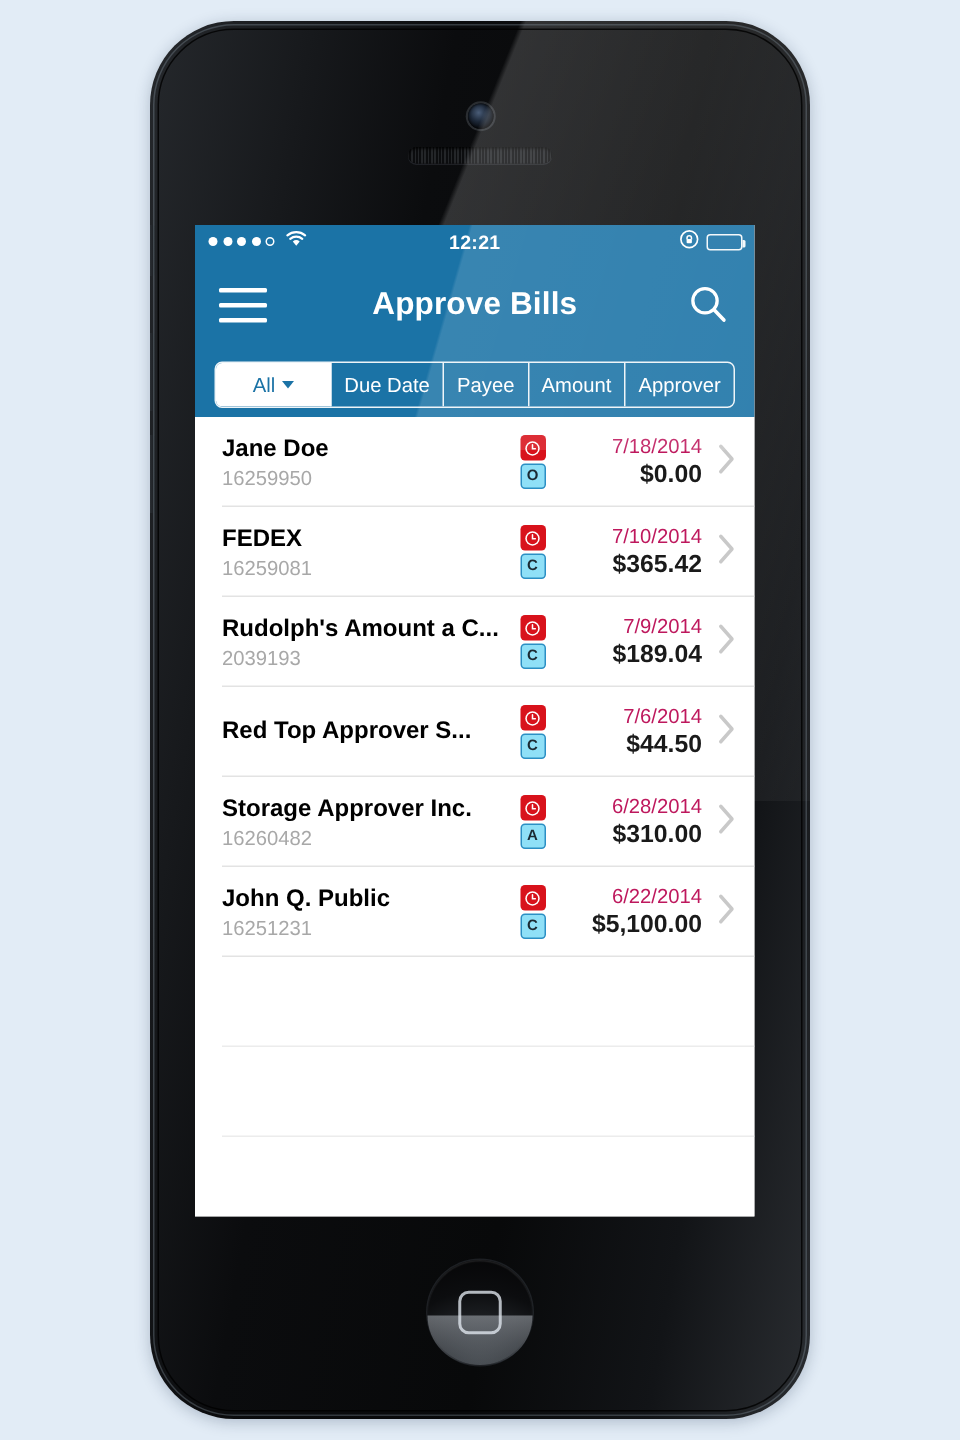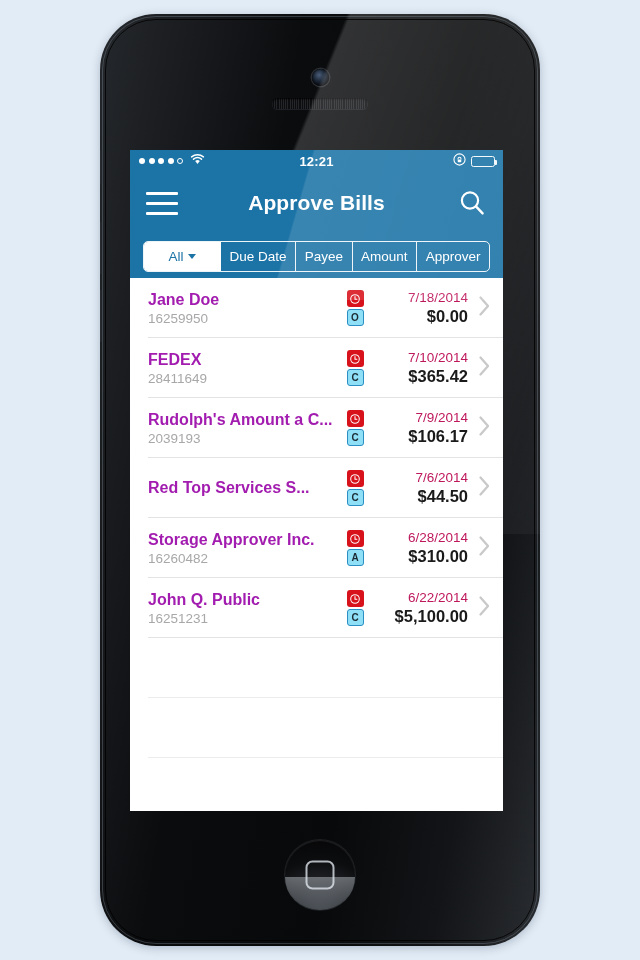--- a/index.html
+++ b/index.html
@@ -319,21 +319,21 @@
   .row-main {
     flex: 1 1 auto;
     min-width: 0;
     display: flex;
     flex-direction: column;
     justify-content: center;
     gap: 2px;
   }
   .payee {
     font-size: 16px;
-    color: #a21caf;
+    color: #000000;
     font-weight: bold;
     white-space: nowrap;
     overflow: hidden;
   }
   .billno {
     font-size: 13.5px;
     color: #a8a8a8;
   }
   .badges {
     flex: 0 0 auto;
@@ -496,21 +496,21 @@
               <div class="due">7/18/2014</div>
               <div class="amount">$0.00</div>
             </div>
             <div class="chev"><svg width="13" height="22" viewBox="0 0 13 22">
                 <path d="M2.5 2.5 L10 11 L2.5 19.5" stroke="#c9c9c9" stroke-width="2.3" fill="none" stroke-linecap="round" stroke-linejoin="round"></path>
               </svg></div>
           </div>
           <div class="row">
             <div class="row-main">
               <div class="payee">FEDEX</div>
-              <div class="billno">28411649</div>
+              <div class="billno">16259081</div>
             </div>
             <div class="badges">
               <div class="badge-clock">
                 <svg width="12" height="12" viewBox="0 0 14 14">
                   <circle cx="7" cy="7" r="5.6" fill="#fff"></circle>
                   <circle cx="7" cy="7" r="4.4" fill="#d8121b"></circle>
                   <path d="M7 4.1 v3.1 h2.2" stroke="#fff" stroke-width="1.2" fill="none" stroke-linecap="round"></path>
                 </svg>
               </div>
               <div class="badge-letter">C</div>
@@ -533,29 +533,29 @@
                 <svg width="12" height="12" viewBox="0 0 14 14">
                   <circle cx="7" cy="7" r="5.6" fill="#fff"></circle>
                   <circle cx="7" cy="7" r="4.4" fill="#d8121b"></circle>
                   <path d="M7 4.1 v3.1 h2.2" stroke="#fff" stroke-width="1.2" fill="none" stroke-linecap="round"></path>
                 </svg>
               </div>
               <div class="badge-letter">C</div>
             </div>
             <div class="row-right">
               <div class="due">7/9/2014</div>
-              <div class="amount">$106.17</div>
+              <div class="amount">$189.04</div>
             </div>
             <div class="chev"><svg width="13" height="22" viewBox="0 0 13 22">
                 <path d="M2.5 2.5 L10 11 L2.5 19.5" stroke="#c9c9c9" stroke-width="2.3" fill="none" stroke-linecap="round" stroke-linejoin="round"></path>
               </svg></div>
           </div>
           <div class="row">
             <div class="row-main">
-              <div class="payee">Red Top Services S...</div>
+              <div class="payee">Red Top Approver S...</div>
             </div>
             <div class="badges">
               <div class="badge-clock">
                 <svg width="12" height="12" viewBox="0 0 14 14">
                   <circle cx="7" cy="7" r="5.6" fill="#fff"></circle>
                   <circle cx="7" cy="7" r="4.4" fill="#d8121b"></circle>
                   <path d="M7 4.1 v3.1 h2.2" stroke="#fff" stroke-width="1.2" fill="none" stroke-linecap="round"></path>
                 </svg>
               </div>
               <div class="badge-letter">C</div>

